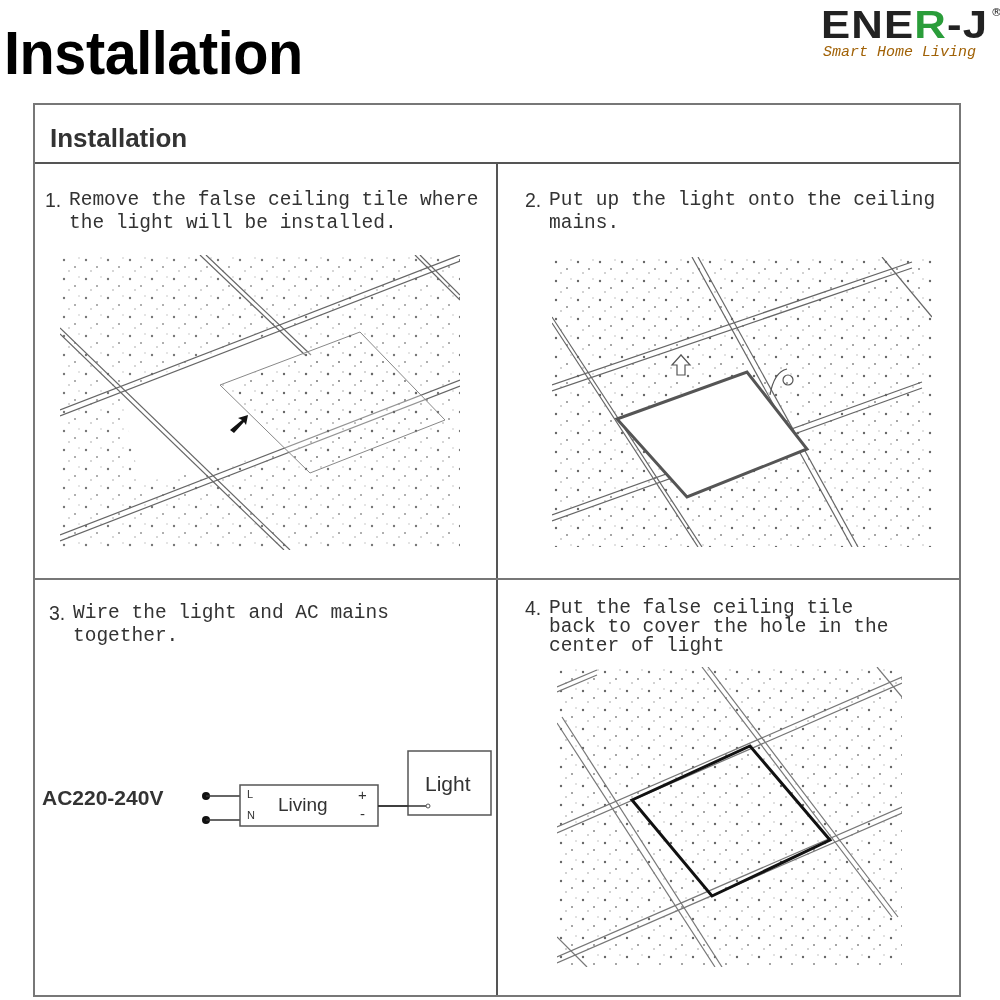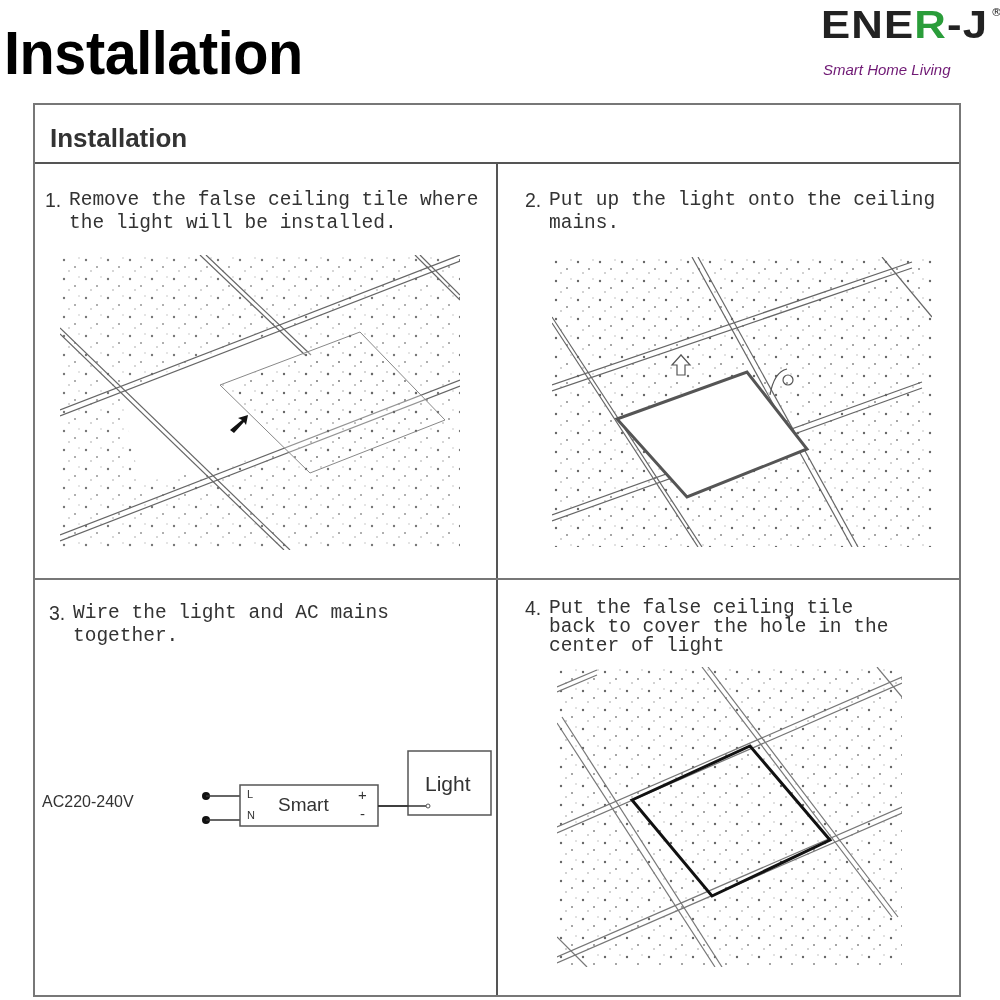--- a/index.html
+++ b/index.html
@@ -2,21 +2,21 @@
 <html><head>
 <meta charset="utf-8">
 <style>
   html, body { margin:0; padding:0; background:#fff; }
   body { width:1000px; height:1000px; position:relative; overflow:hidden; font-family:"DejaVu Sans", sans-serif; color:#222; }
   .page-title { position:absolute; left:4px; top:22px; font-family:"Liberation Sans", sans-serif; font-weight:bold; font-size:62px; letter-spacing:-0.5px; color:#000; line-height:1; transform:scaleX(0.93); transform-origin:left top; }
   .logo { position:absolute; left:810px; top:6px; width:180px; height:60px;margin-left:11px; }
   .logo-word { position:absolute; left:0; top:0; font-family:"Liberation Sans", sans-serif; font-weight:bold; font-size:38px; letter-spacing:1px; color:#222; line-height:1; transform:scaleX(1.15); transform-origin:left top; }
   .logo-word .g { color:#2a9d3a; }
   .logo-reg { position:absolute; left:170px; top:0; font-size:11px; color:#222; }
-  .logo-tag { position:absolute; left:2px; top:55px; font-family:Liberation Sans, sans-serif; font-style:italic; font-size:15px; color:#701a75; }
+  .logo-tag { position:absolute; left:2px; top:38px; font-family:Liberation Mono, monospace; font-style:italic; font-size:15px; color:#a16207; }
   .box { position:absolute; left:33px; top:103px; width:924px; height:890px; border:2px solid #777; box-sizing:content-box; }
   .box-header { position:absolute; left:0; top:0; width:924px; height:57px; border-bottom:2px solid #555; }
   .box-title { position:absolute; left:15px; top:18px; font-family:"Liberation Sans", sans-serif; font-weight:bold; font-size:26px; color:#333; }
   .vdiv { position:absolute; left:461px; top:59px; width:2px; height:831px; background:#555; }
   .hdiv { position:absolute; left:0; top:473px; width:924px; height:2px; background:#777; }
   .step { position:absolute; font-family:"Liberation Sans", sans-serif; font-size:19.5px; color:#333; line-height:23px; }
   .step .num { position:absolute; left:0; top:0; }
   .step .txt { display:block; padding-left:24px;font-family:Liberation Mono, monospace; }
   .illu { position:absolute; }
   .wiring { position:absolute; left:0; top:0; width:461px; height:415px; }
@@ -96,35 +96,35 @@
     <path d="M125,118 L133,118 L133,108 L138,108 L129,98 L120,108 L125,108 Z" fill="#fff" stroke="#555" stroke-width="1.2"></path>
     <path d="M218,138 Q222,115 235,112" fill="none" stroke="#555" stroke-width="1.2"></path>
     <circle cx="236" cy="123" r="5" fill="none" stroke="#555" stroke-width="1.2"></circle>
   </svg>
 
   <div class="step" style="left:14px; top:497px; width:445px;">
     <span class="num">3.</span>
     <span class="txt">Wire the light and AC mains together.</span>
   </div>
   <div class="wiring" style="top:475px;">
-    <div class="wlabel" style="left:7px; top:213px; font-size:16px;">AC220-240V</div>
+    <div class="wlabel" style="left:7px; top:206px; font-size:21px;font-weight:bold;">AC220-240V</div>
     <svg style="position:absolute; left:0; top:0;" width="461" height="415">
       <circle cx="171" cy="216" r="4" fill="#111"></circle>
       <circle cx="171" cy="240" r="4" fill="#111"></circle>
       <line x1="171" y1="216" x2="205" y2="216" stroke="#333" stroke-width="1.5"></line>
       <line x1="171" y1="240" x2="205" y2="240" stroke="#333" stroke-width="1.5"></line>
       <rect x="205" y="205" width="138" height="41" fill="#fff" stroke="#555" stroke-width="1.5"></rect>
       <line x1="343" y1="226" x2="394" y2="226" stroke="#333" stroke-width="1.5"></line>
       <rect x="373" y="171" width="83" height="64" fill="#fff" stroke="#555" stroke-width="1.5"></rect>
       <line x1="343" y1="226" x2="392" y2="226" stroke="#333" stroke-width="1.5"></line>
       <circle cx="393" cy="226" r="2" fill="#fff" stroke="#555" stroke-width="1"></circle>
     </svg>
     <div class="wlabel" style="left:212px; top:208px; font-size:11px;">L</div>
     <div class="wlabel" style="left:212px; top:229px; font-size:11px;">N</div>
-    <div class="wlabel" style="left:243px; top:214px; font-size:19px;">Smart</div>
+    <div class="wlabel" style="left:243px; top:214px; font-size:19px;">Living</div>
     <div class="wlabel" style="left:323px; top:206px; font-size:15px;">+</div>
     <div class="wlabel" style="left:325px; top:225px; font-size:15px;">-</div>
     <div class="wlabel" style="left:390px; top:192px; font-size:21px;">Light</div>
   </div>
 
   <div class="step" style="left:490px; top:494px; width:380px; line-height:19px;">
     <span class="num">4.</span>
     <span class="txt">Put the false ceiling tile back to cover the hole in the center of light</span>
   </div>
   <svg class="illu" style="left:522px; top:562px;" width="345" height="300" viewBox="0 0 345 300">

